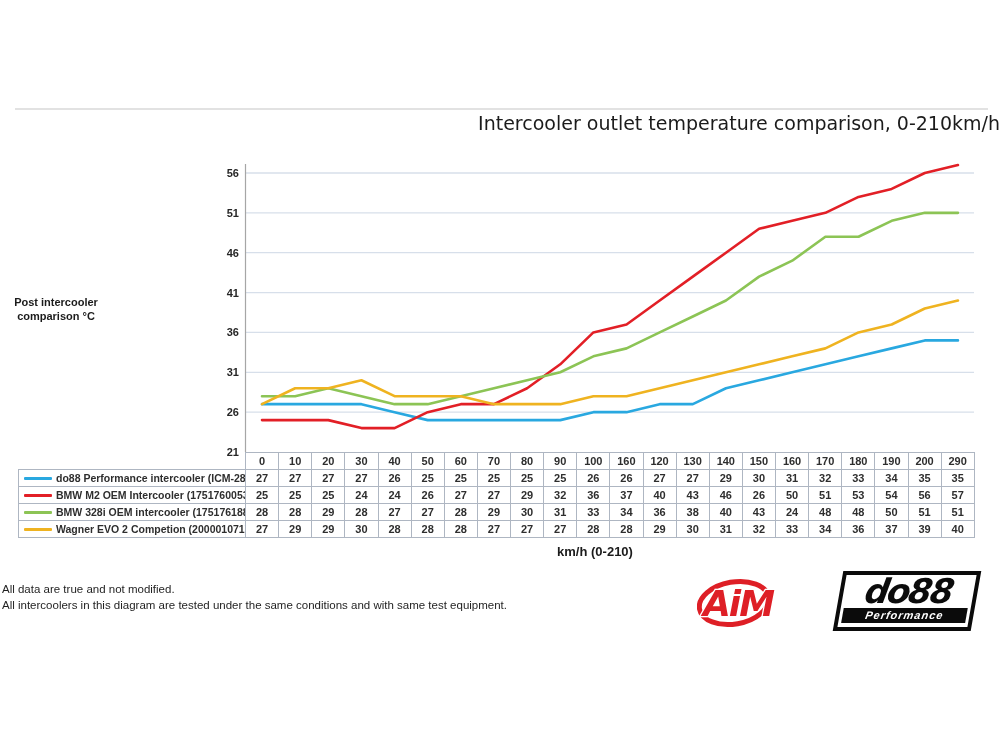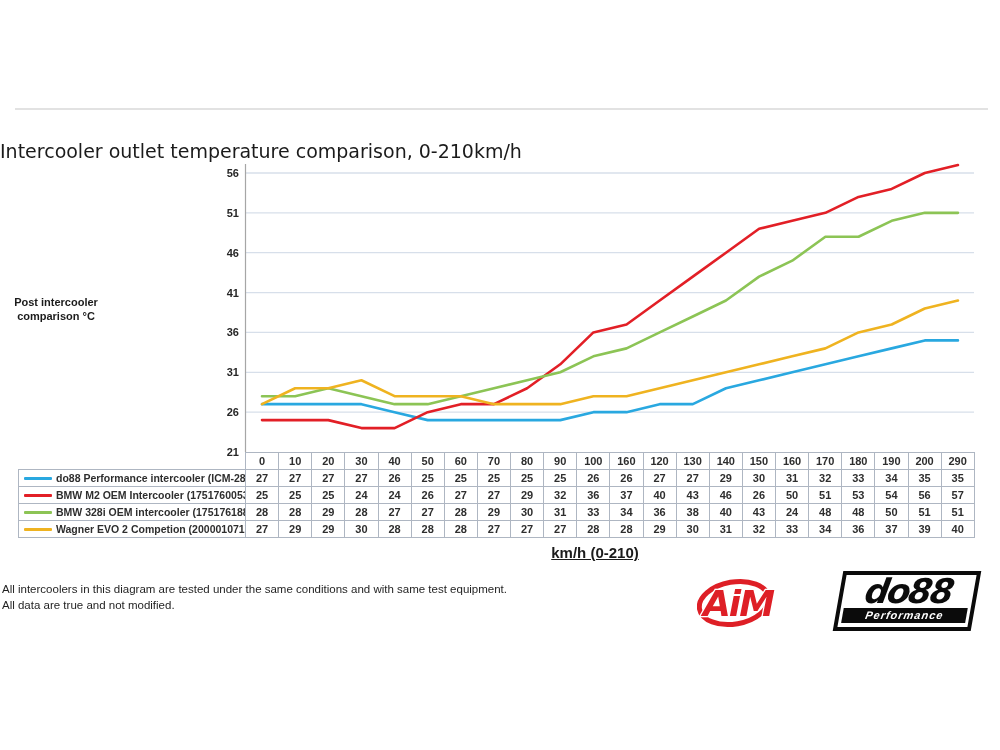--- a/index.html
+++ b/index.html
@@ -1,35 +1,35 @@
 <!DOCTYPE html>
 <html><head>
 <meta charset="utf-8">
 <style>
   html,body{margin:0;padding:0;background:#fff;}
   #stage{position:relative;width:1000px;height:750px;background:#ffffff;overflow:hidden;
          font-family:"Liberation Sans",sans-serif;}
   #top-rule{position:absolute;left:15px;right:12px;top:108px;height:2px;background:#e2e2e2;}
-  #chart-title{position:absolute;left:0;top:112px;width:100%;text-align:left;
-               font-family:"DejaVu Sans",sans-serif;font-size:19px;color:#1b1b1b;margin-top:28px;}
+  #chart-title{position:absolute;left:0;top:112px;width:100%;text-align:right;
+               font-family:"DejaVu Sans",sans-serif;font-size:19px;color:#1b1b1b;}
   #y-axis-label{position:absolute;left:12px;top:295px;width:88px;text-align:center;
                 font-size:11px;font-weight:bold;color:#1b1b1b;line-height:14px;}
   #chart-svg{position:absolute;left:0;top:0;}
   
   #data-table-wrap{position:absolute;left:18px;top:452px;width:956px;}
   table.dt{border-collapse:collapse;table-layout:fixed;width:956px;}
   table.dt td{border:1px solid #aeb6c2;height:16px;padding:0;text-align:center;
               font-size:11px;font-weight:600;color:#2e2e2e;white-space:nowrap;overflow:hidden;}
   table.dt td.legend{ text-align:left;padding-left:5px;}
   table.dt tr.hdr td.corner{border:none;background:transparent;}
   .legend-inner{display:flex;align-items:center;gap:4px;}
   .legend-swatch{display:inline-block;width:28px;height:3px;flex:0 0 28px;border-radius:1px;}
   .legend-text{font-size:10.5px;font-weight:600;color:#2e2e2e;}
   #x-axis-label{position:absolute;left:245px;top:544px;width:700px;text-align:center;
-                font-size:15px;font-weight:bold;color:#1b1b1b;text-decoration:underline;}
+                font-size:13px;font-weight:bold;color:#1b1b1b;}
   #footnote{position:absolute;left:2px;top:581px;font-size:11.5px;color:#1f1f1f;line-height:16px;}
   
   #aim-logo{position:absolute;left:697px;top:575px;width:100px;height:56px;}
   
   #do88-logo{position:absolute;left:838px;top:571px;width:138px;height:60px;
              transform:skewX(-10deg);border:4px solid #0b0b0b;background:#fff;box-sizing:border-box;}
   #do88-word{font-family:"DejaVu Sans",sans-serif;font-size:34px;font-weight:bold;font-style:italic;
              color:#0b0b0b;text-align:center;line-height:33px;letter-spacing:-2px;}
   #do88-bar{margin:0 3px 3px 3px;background:#0b0b0b;height:15px;display:flex;align-items:center;justify-content:center;}
   #do88-sub{color:#fff;font-size:11px;font-weight:bold;font-style:italic;letter-spacing:1px;line-height:11px;}
@@ -244,22 +244,22 @@
             <td>39</td>
             <td>40</td>
           </tr>
         </tbody>
     </table>
   </div>
 
   <div id="x-axis-label">km/h (0-210)</div>
 
   <div id="footnote">
+    <div>All data are true and not modified.</div>
     <div>All intercoolers in this diagram are tested under the same conditions and with same test equipment.</div>
-    <div>All data are true and not modified.</div>
   </div>
 
   <svg id="aim-logo" viewBox="0 0 100 56">
     <ellipse cx="37" cy="28" rx="35" ry="21" fill="none" stroke="#DE1F26" stroke-width="5" transform="rotate(-10 37 28)"></ellipse>
     <text x="6" y="41" font-family="DejaVu Sans, sans-serif" font-size="36" font-style="italic" font-weight="bold" fill="#DE1F26" stroke="#ffffff" stroke-width="2.5" paint-order="stroke" letter-spacing="-2">AiM</text>
   </svg>
 
   <div id="do88-logo">
     <div id="do88-word">do88</div>
     <div id="do88-bar">

